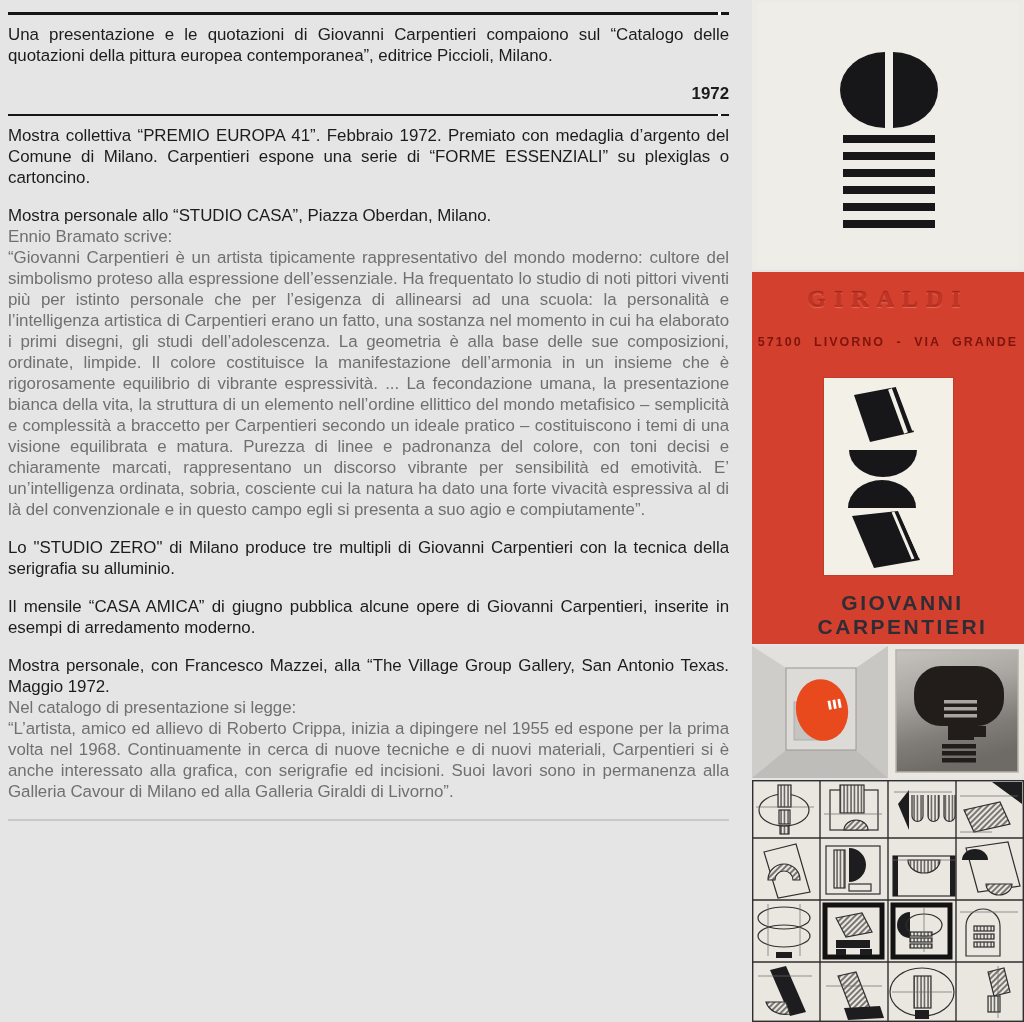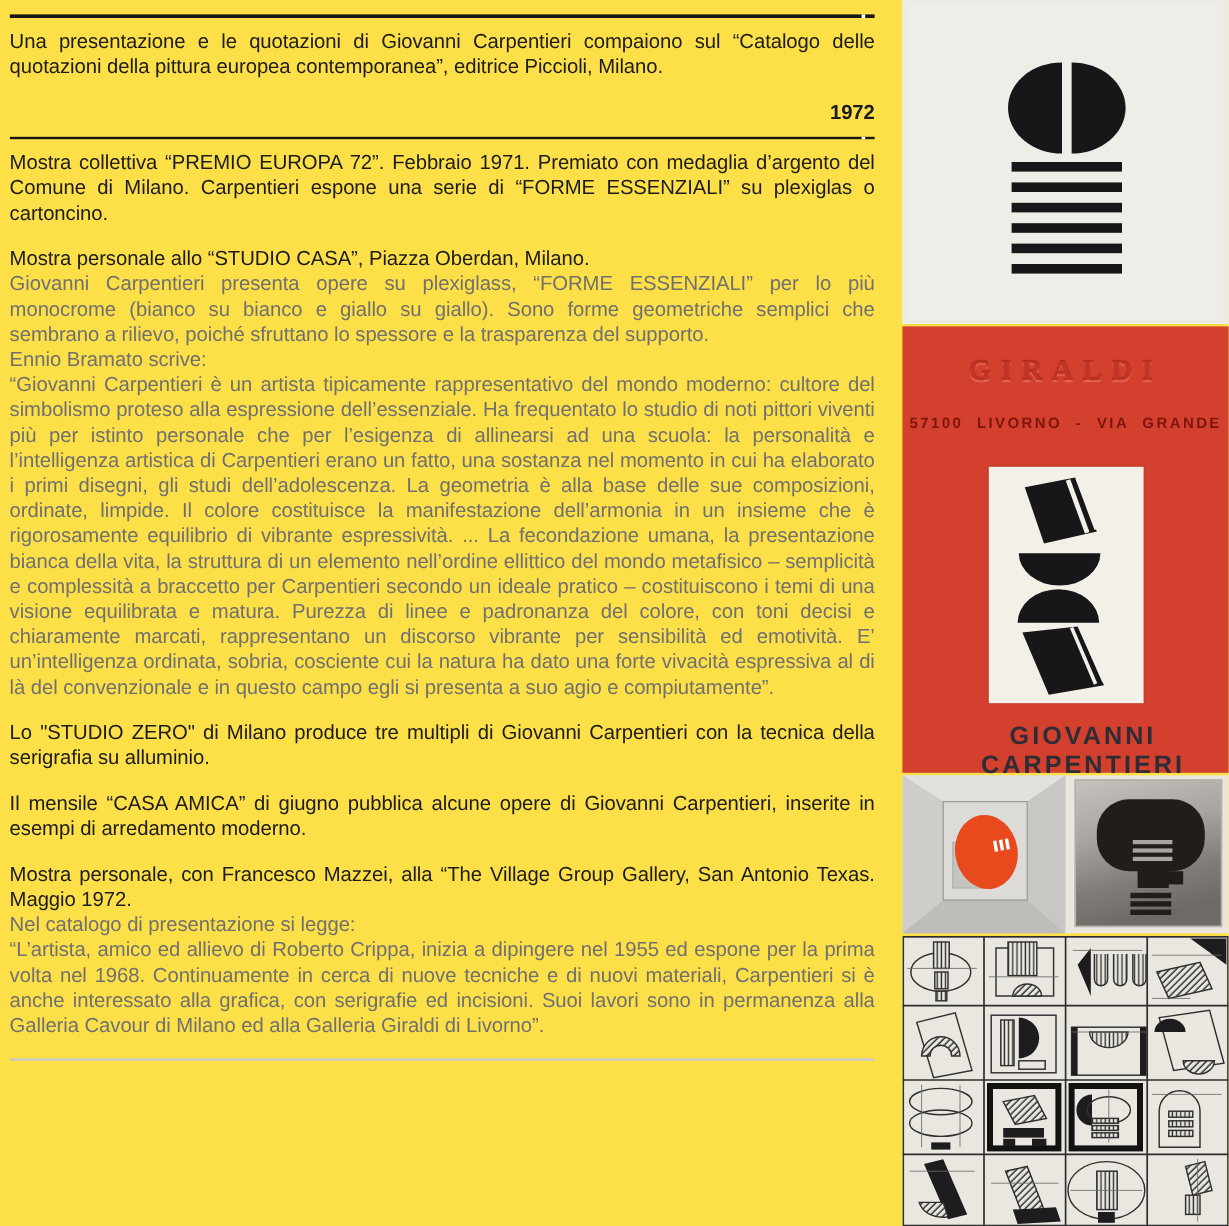--- a/index.html
+++ b/index.html
@@ -1,18 +1,18 @@
 <!DOCTYPE html>
 <html lang="it" style="--text-black: #1c1c1c; --text-gray: #707070; --rule-dark: #161616; --rule-faint: #c9c9c9; --art1-bg: #edebe6; --poster-red: #d4402e; --poster-embossed: #c23526; --poster-address: #7d150d; --poster-artist: #2e2d36; --card-cream: #f3f0e8; --artwork-black: #17171a; --orange-multiple: #e8491d; --grid-bg: #eae7e0;"><head>
 <meta charset="utf-8">
 <style>
   html,body{margin:0;padding:0;}
   body{width:1024px;height:1022px;background:#ffffff;overflow:hidden;
        font-family:"Liberation Sans",sans-serif;}
-  .page{position:relative;width:1024px;height:1022px;background:#fde047;}
+  .page{position:relative;width:1024px;height:1022px;background:#e5e5e5;}
 
   
   .text-col{position:absolute;left:8px;top:0;width:721px;height:1022px;overflow:hidden;
             font-size:16.9px;line-height:21px;letter-spacing:-0.05px;
             text-align:justify;color:var(--text-black,#1c1c1c);hyphens:auto;}
   .text-col p{margin:0;}
   .text-col .gap{margin-bottom:17px;}
   .text-col .tight{margin-bottom:0;}
   .text-col .gray{color:var(--text-gray,#707070);}
   .text-col .black{color:var(--text-black,#1c1c1c);}
@@ -22,21 +22,21 @@
   .rule::after{content:"";position:absolute;right:8px;top:0;width:3px;height:100%;background:#fff;}
   .rule.faint{height:1.8px;background:var(--rule-faint,#c9c9c9);margin-top:12px;}
   .rule.faint::after{display:none;}
 
   
   .img-col{position:absolute;left:752px;top:0;width:272px;height:1022px;}
   figure{margin:0;padding:0;}
   .art1{width:272px;height:270px;background:var(--art1-bg,#edebe6);}
   .poster{width:272px;height:372px;margin-top:2px;background:var(--poster-red,#d4402e);
           text-align:center;}
-  .giraldi{padding-top:25px;font-family:"Liberation Serif",serif;font-weight:bold;
+  .giraldi{padding-top:14px;font-family:"Liberation Serif",serif;font-weight:bold;
            font-size:24px;letter-spacing:8px;color:var(--poster-embossed,#c23526);
            text-shadow:0 -1px 1px rgba(110,12,6,.55), 0 1px 1px rgba(255,170,150,.4);}
   .addr{margin-top:22px;font-size:12.5px;font-weight:bold;letter-spacing:2px;word-spacing:6px;
         color:var(--poster-address,#7d150d);}
   .card{width:129px;height:197px;margin:29px auto 0;background:var(--card-cream,#f3f0e8);
         box-shadow:0 0 0 1px rgba(0,0,0,.08);}
   .artist{margin-top:16px;font-size:21px;line-height:24px;font-weight:bold;
           letter-spacing:2.5px;color:var(--poster-artist,#2e2d36);padding-left:29px;}
   .photo{width:272px;height:132px;margin-top:2px;}
   .grid-art{width:272px;height:242px;margin-top:2px;}
@@ -48,23 +48,22 @@
 </head>
 <body>
 
 <main class="page">
 
   <section class="text-col" id="text-col">
       <div class="rule"></div>
       <p class="black gap">Una presentazione e le quotazioni di Giovanni Carpentieri compaiono sul “Catalogo delle quotazioni della pittura europea contemporanea”, editrice Piccioli, Milano.</p>
       <p class="heading black tight">1972</p>
       <div class="rule"></div>
-      <p class="black gap">Mostra collettiva “PREMIO EUROPA 72”. Febbraio 1971. Premiato con medaglia d’argento del Comune di Milano. Carpentieri espone una serie di “FORME ESSENZIALI” su plexiglas o cartoncino.</p>
+      <p class="black gap">Mostra collettiva “PREMIO EUROPA 41”. Febbraio 1972. Premiato con medaglia d’argento del Comune di Milano. Carpentieri espone una serie di “FORME ESSENZIALI” su plexiglas o cartoncino.</p>
       <p class="black tight">Mostra personale allo “STUDIO CASA”, Piazza Oberdan, Milano.</p>
-      <p class="gray tight">Giovanni Carpentieri presenta opere su plexiglass, “FORME ESSENZIALI” per lo più monocrome (bianco su bianco e giallo su giallo). Sono forme geometriche semplici che sembrano a rilievo, poiché sfruttano lo spessore e la trasparenza del supporto.</p>
       <p class="gray tight">Ennio Bramato scrive:</p>
       <p class="gray gap">“Giovanni Carpentieri è un artista tipicamente rappresentativo del mondo moderno: cultore del simbolismo proteso alla espressione dell’essenziale. Ha frequentato lo studio di noti pittori viventi più per istinto personale che per l’esigenza di allinearsi ad una scuola: la personalità e l’intelligenza artistica di Carpentieri erano un fatto, una sostanza nel momento in cui ha elaborato i primi disegni, gli studi dell’adolescenza. La geometria è alla base delle sue composizioni, ordinate, limpide. Il colore costituisce la manifestazione dell’armonia in un insieme che è rigorosamente equilibrio di vibrante espressività. ... La fecondazione umana, la presentazione bianca della vita, la struttura di un elemento nell’ordine ellittico del mondo metafisico – semplicità e complessità a braccetto per Carpentieri secondo un ideale pratico – costituiscono i temi di una visione equilibrata e matura. Purezza di linee e padronanza del colore, con toni decisi e chiaramente marcati, rappresentano un discorso vibrante per sensibilità ed emotività. E’ un’intelligenza ordinata, sobria, cosciente cui la natura ha dato una forte vivacità espressiva al di là del convenzionale e in questo campo egli si presenta a suo agio e compiutamente”.</p>
       <p class="black gap">Lo "STUDIO ZERO" di Milano produce tre multipli di Giovanni Carpentieri con la tecnica della serigrafia su alluminio.</p>
       <p class="black gap">Il mensile “CASA AMICA” di giugno pubblica alcune opere di Giovanni Carpentieri, inserite in esempi di arredamento moderno.</p>
       <p class="black tight">Mostra personale, con Francesco Mazzei, alla “The Village Group Gallery, San Antonio Texas. Maggio 1972.</p>
       <p class="gray tight">Nel catalogo di presentazione si legge:</p>
       <p class="gray gap">“L’artista, amico ed allievo di Roberto Crippa, inizia a dipingere nel 1955 ed espone per la prima volta nel 1968. Continuamente in cerca di nuove tecniche e di nuovi materiali, Carpentieri si è anche interessato alla grafica, con serigrafie ed incisioni. Suoi lavori sono in permanenza alla Galleria Cavour di Milano ed alla Galleria Giraldi di Livorno”.</p>
       <div class="rule faint"></div>
     </section>
 

